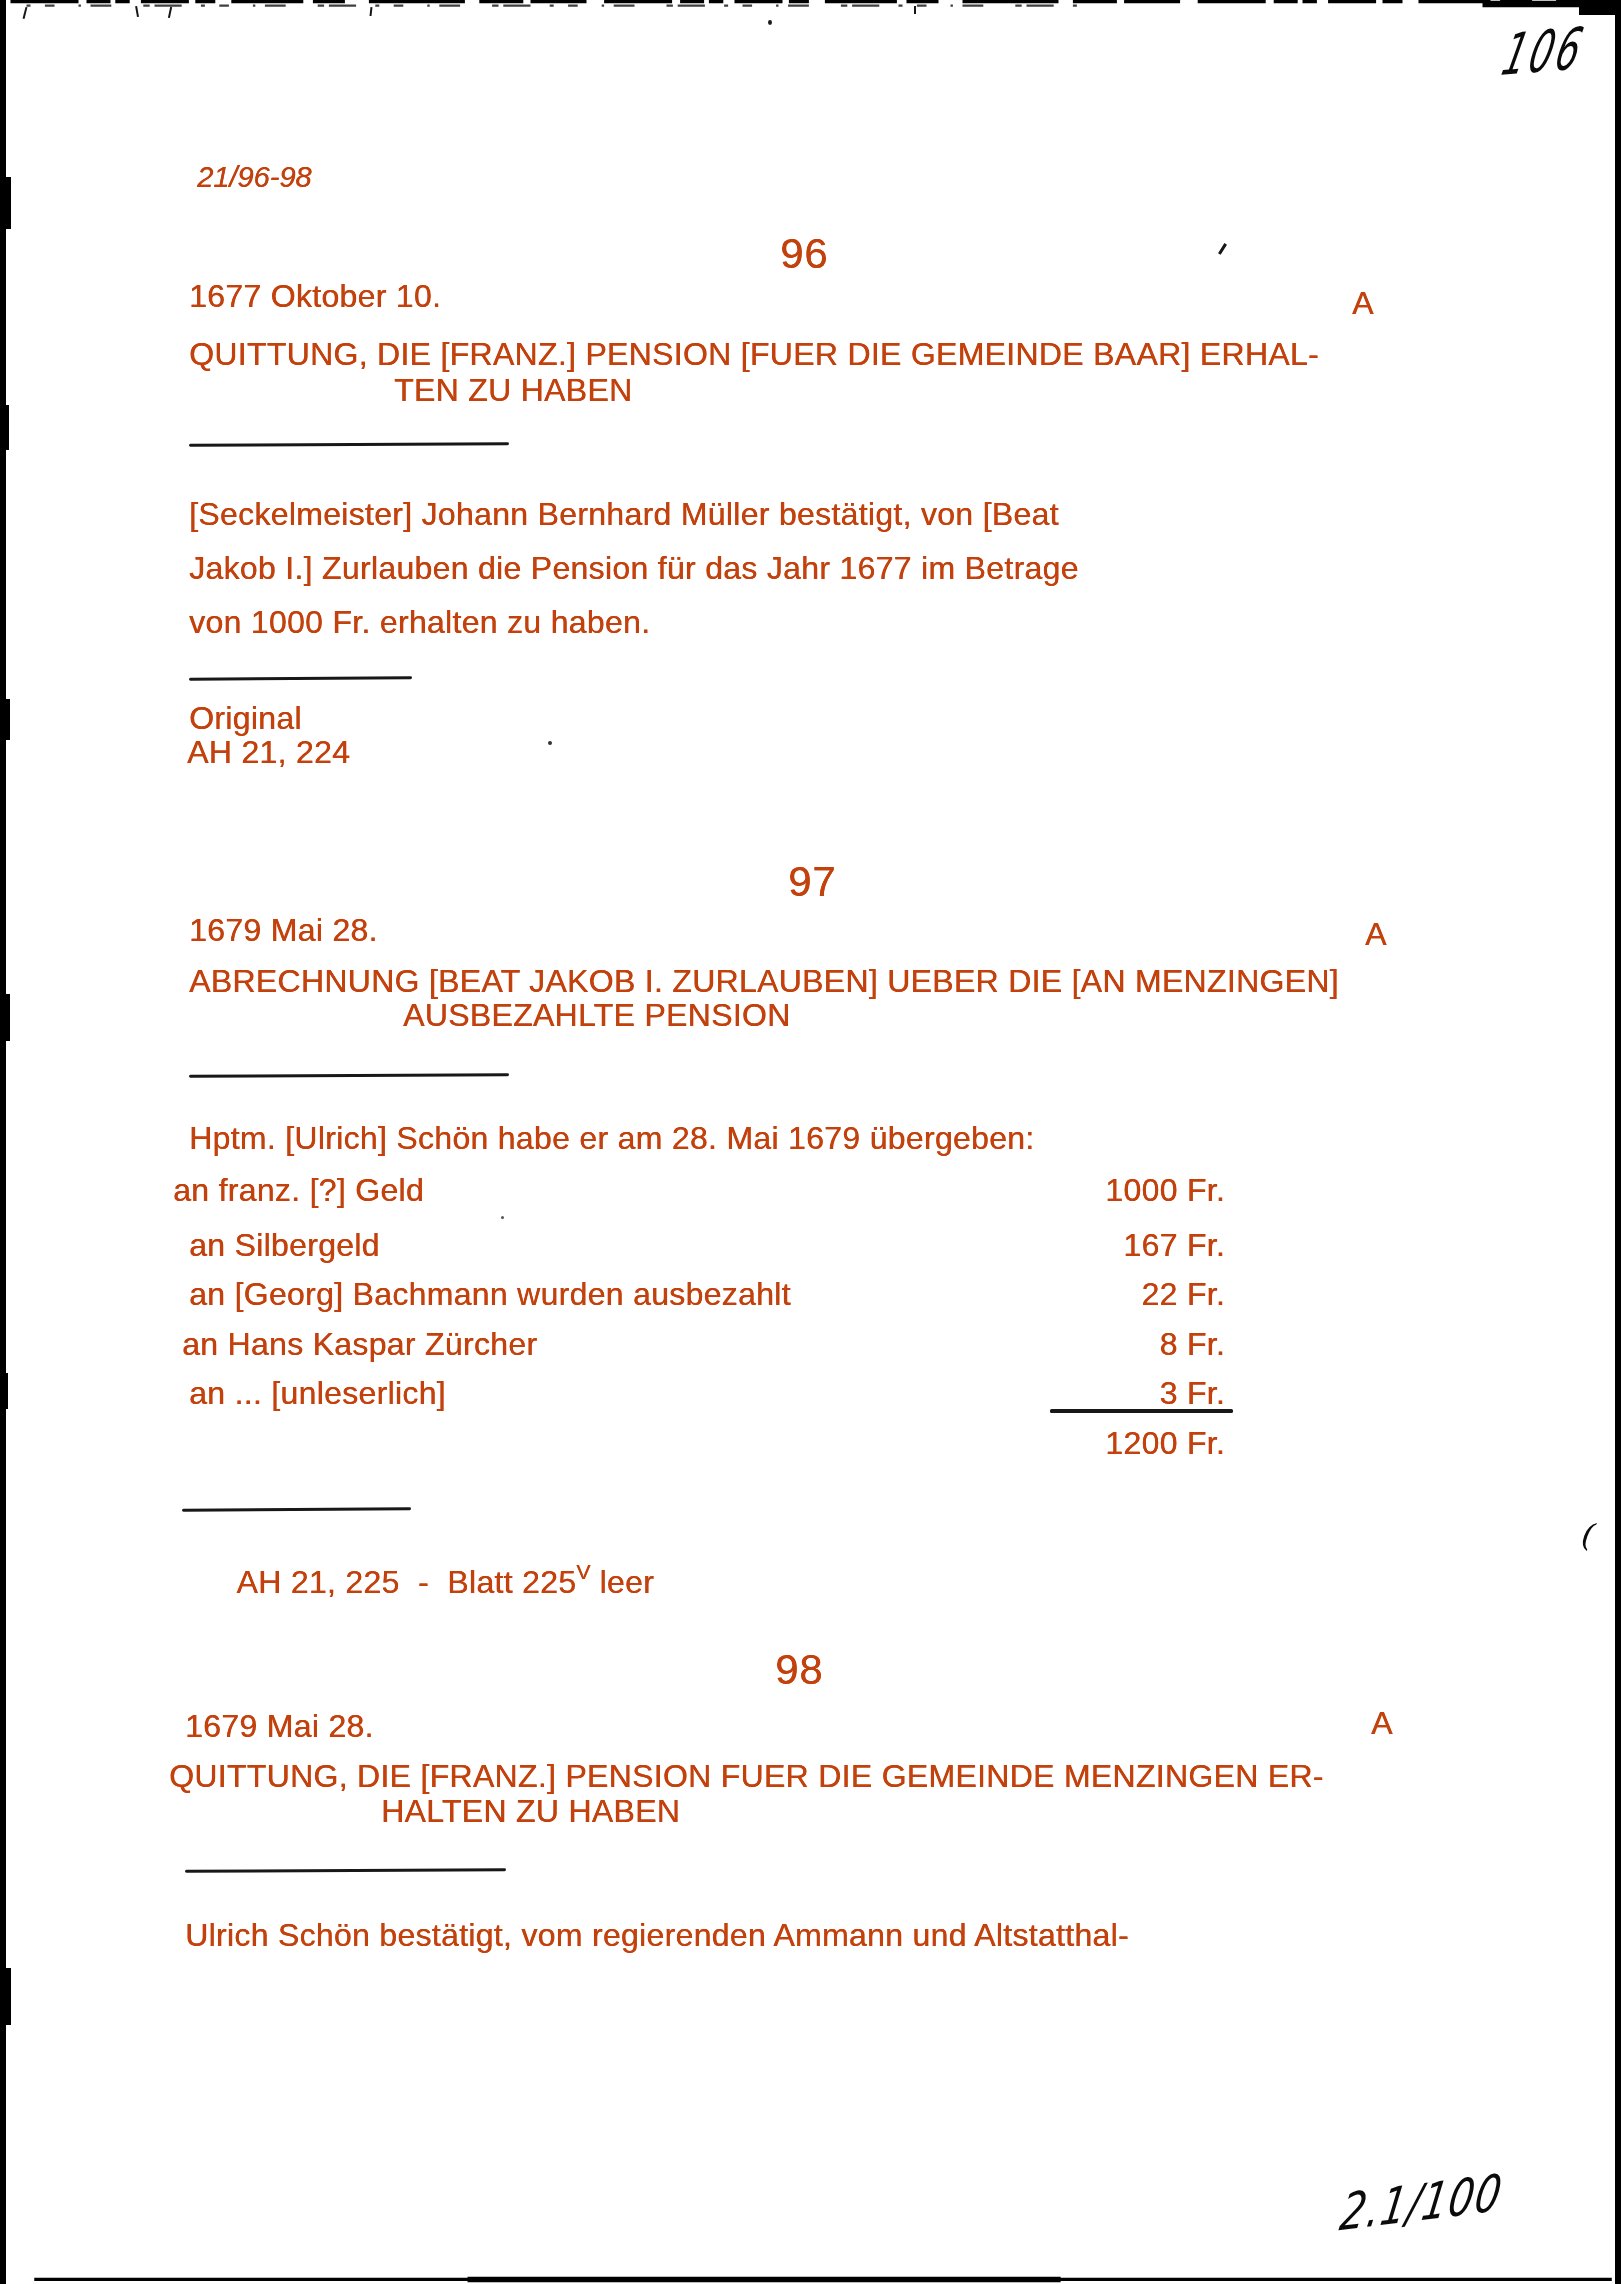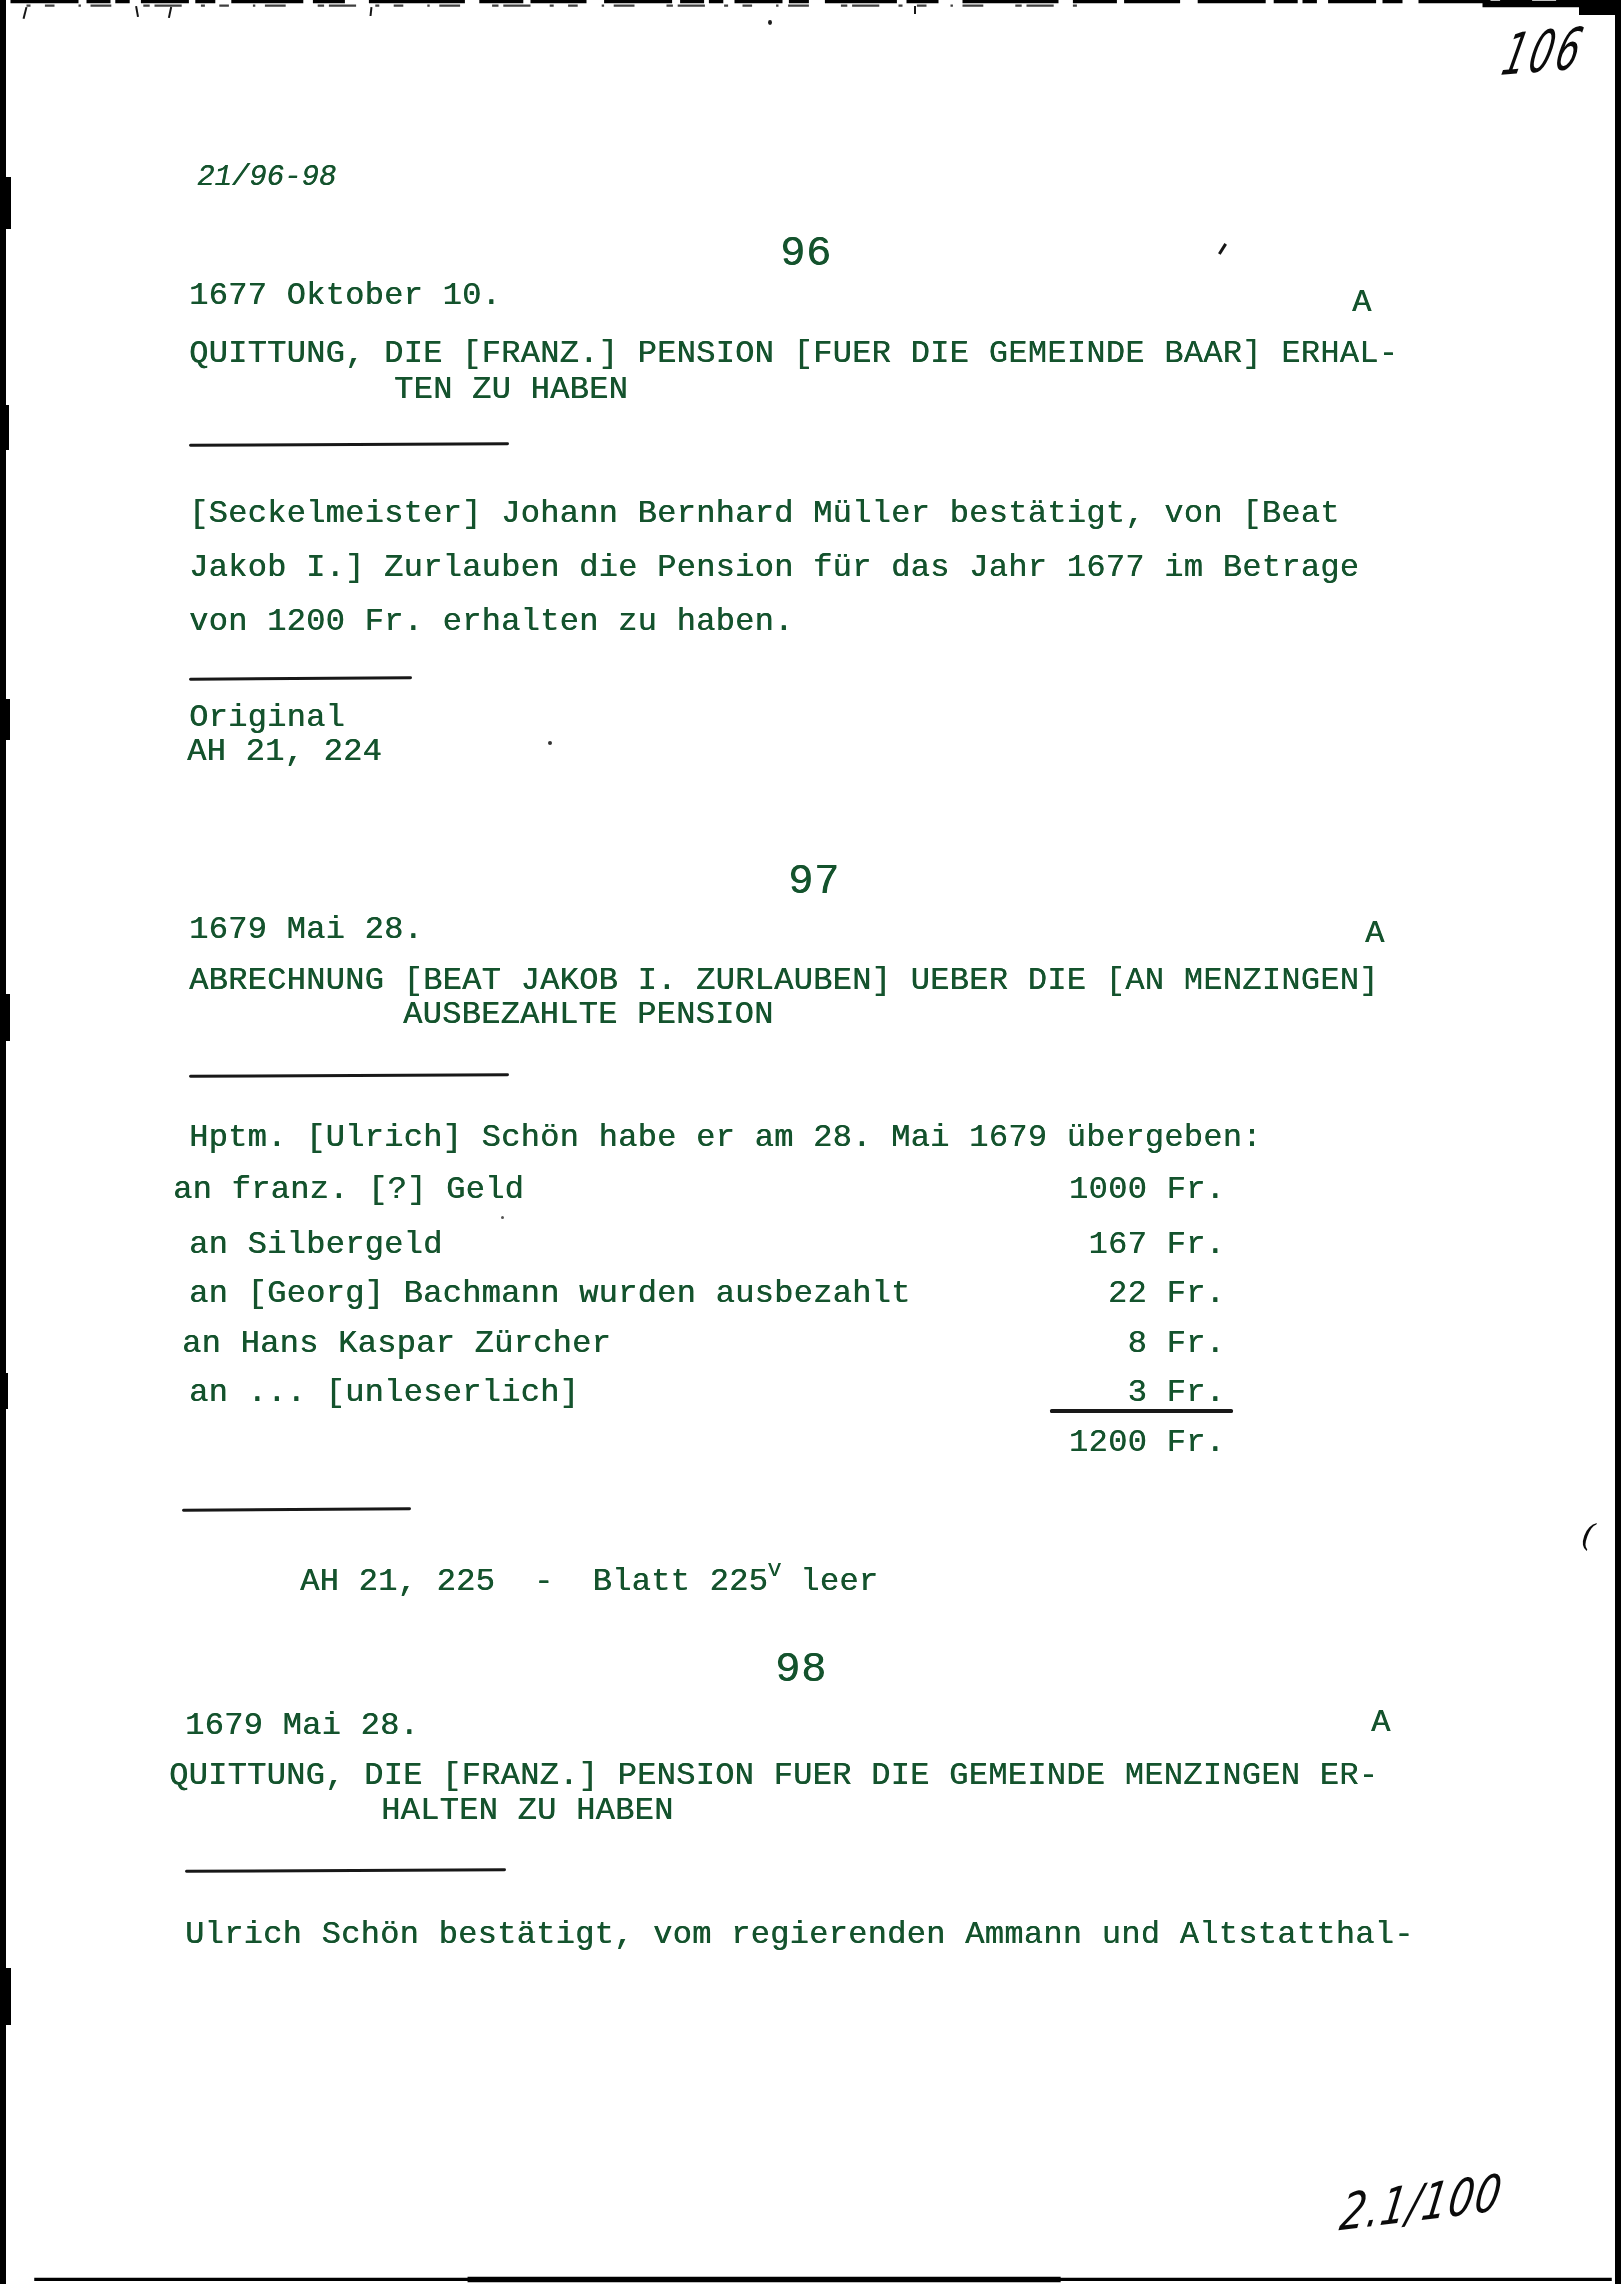--- a/index.html
+++ b/index.html
@@ -1,20 +1,20 @@
 <!DOCTYPE html>
 <html style="font-size:13px"><head>
 <meta charset="utf-8">
 <style>
   html,body{margin:0;padding:0;background:#ffffff;}
   .page{position:relative;width:1621px;height:2284px;background:#ffffff;overflow:hidden;
         font-family:"Liberation Mono",monospace;}
   
-  .tw{position:absolute;font-family:Liberation Mono, monospace;font-size:32px;line-height:1;
-      letter-spacing:0.3px;color:#14532d;white-space:pre;
+  .tw{position:absolute;font-family:Liberation Sans, sans-serif;font-size:32px;line-height:1;
+      letter-spacing:0.3px;color:#c2410c;white-space:pre;
       text-shadow:0.4px 0 0 currentColor;}
   .num{font-size:42px;letter-spacing:0.8px;}
   .it{font-style:italic;font-size:29px;letter-spacing:0;}
   .amt{right:396px;text-align:center;}
   .sup{font-size:21px;position:relative;top:-13.8px;letter-spacing:0;}
   
   .rule{position:absolute;height:3.2px;background:#181818;border-radius:1.6px;}
   
   .hand{position:absolute;font-family:"DejaVu Sans",sans-serif;font-style:italic;line-height:1;
         color:#0b0b0b;white-space:pre;}
@@ -77,21 +77,21 @@
   
   <section style="display:contents;">
     <div class="tw num" style="left:780px;top:233px;">96</div>
     <div class="tw" style="left:189px;top:280px;">1677 Oktober 10.</div>
     <div class="tw" style="left:1352px;top:287px;">A</div>
     <div class="tw" style="left:189px;top:338px;">QUITTUNG, DIE [FRANZ.] PENSION [FUER DIE GEMEINDE BAAR] ERHAL-</div>
     <div class="tw" style="left:394px;top:374px;">TEN ZU HABEN</div>
     <div class="rule" style="left:189px;top:443px;width:320px;transform:rotate(-0.3deg);"></div>
     <div class="tw" style="left:189px;top:498px;">[Seckelmeister] Johann Bernhard Müller bestätigt, von [Beat</div>
     <div class="tw" style="left:189px;top:552px;">Jakob I.] Zurlauben die Pension für das Jahr 1677 im Betrage</div>
-    <div class="tw" style="left:189px;top:606px;">von 1200 Fr. erhalten zu haben.</div>
+    <div class="tw" style="left:189px;top:606px;">von 1000 Fr. erhalten zu haben.</div>
     <div class="rule" style="left:189px;top:677px;width:223px;transform:rotate(-0.4deg);"></div>
     <div class="tw" style="left:189px;top:702px;">Original</div>
     <div class="tw" style="left:187px;top:736px;text-align:right;">AH 21, 224</div>
   </section>
 
   
   <section style="display:contents;">
     <div class="tw num" style="left:788px;top:861px;">97</div>
     <div class="tw" style="left:189px;top:914px;">1679 Mai 28.</div>
     <div class="tw" style="left:1365px;top:918px;">A</div>

